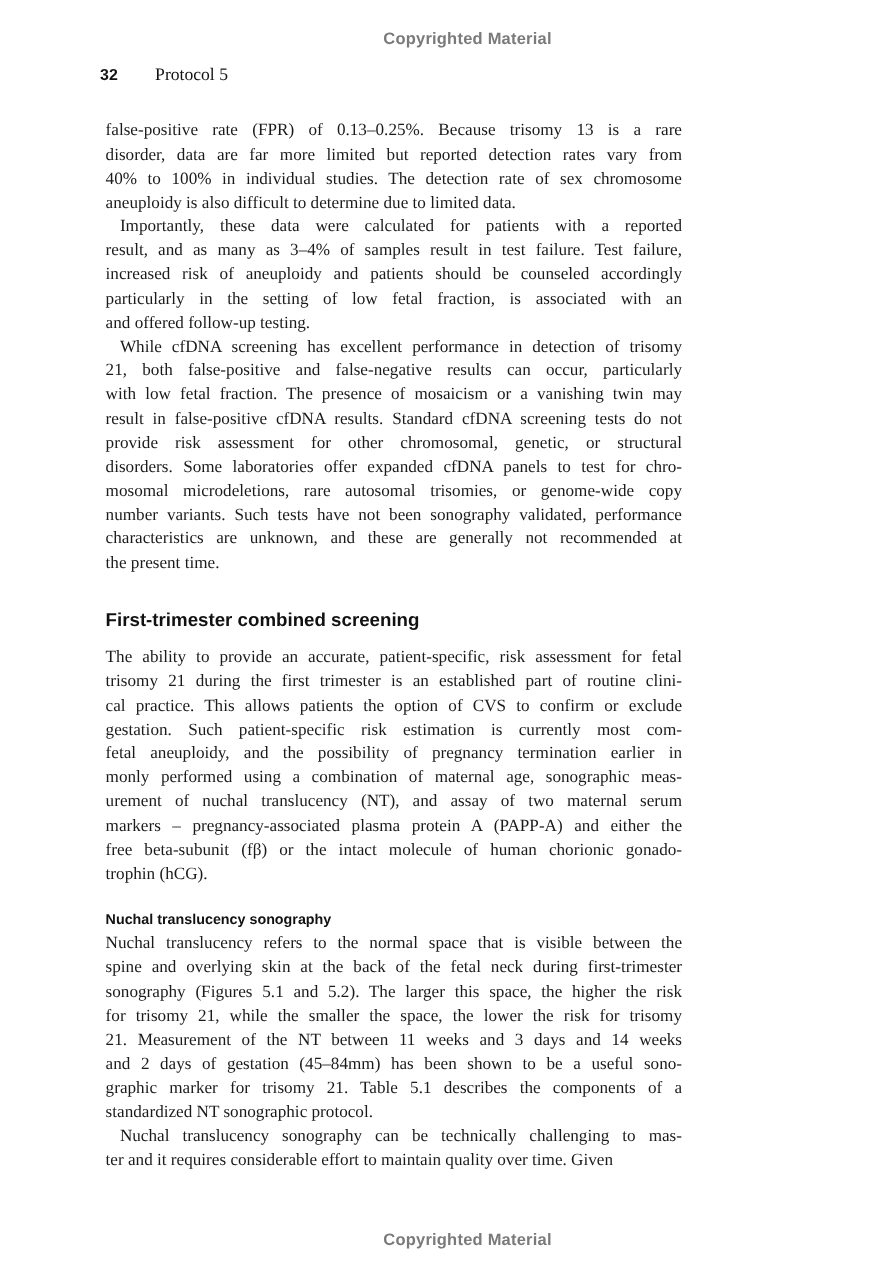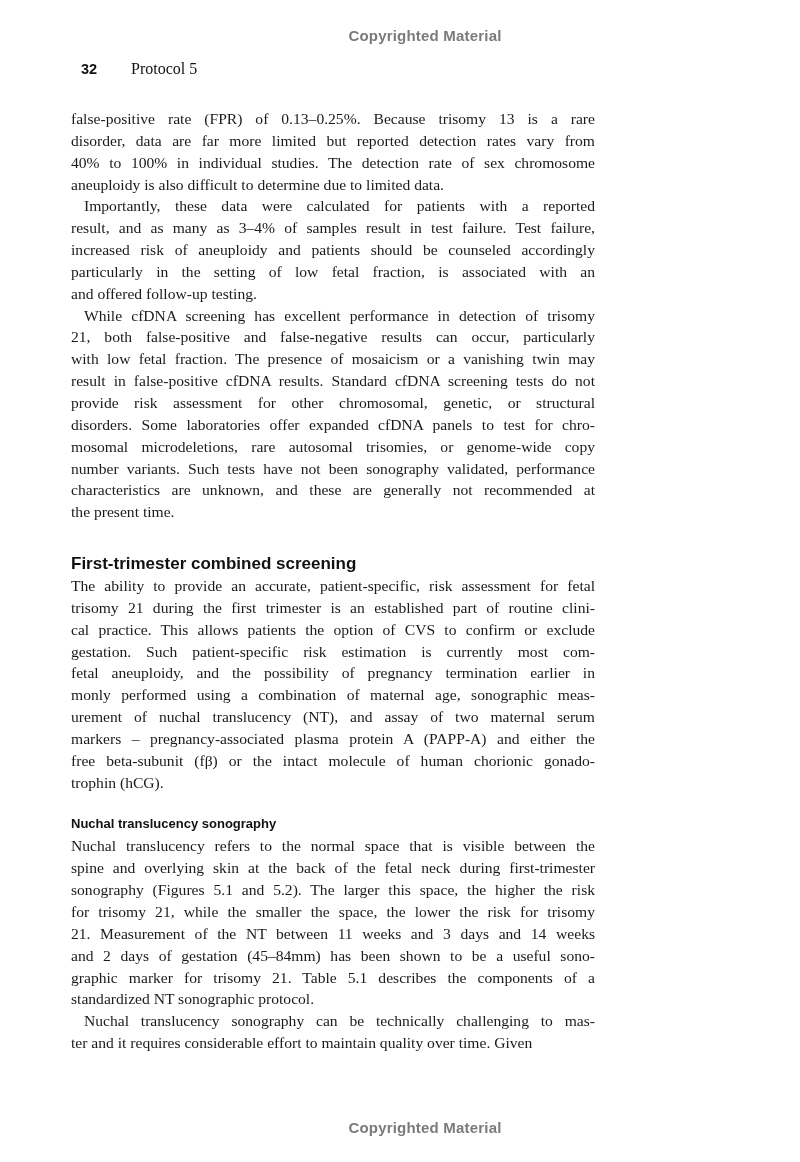--- a/index.html
+++ b/index.html
@@ -5,35 +5,35 @@
   html, body { margin: 0; padding: 0; background: #ffffff; }
   body { width: 800px; height: 1162px; position: relative; overflow: hidden; }
   .watermark {
     position: absolute; left: 0; width: 800px; text-align: center;
     font-family: "Liberation Sans", sans-serif; font-weight: bold;
     font-size: 15px; color: #7a7a7a; letter-spacing: 0.2px; padding-left: 25px;
   }
   .wm-top { top: 27px; }
   .wm-bottom { top: 1119px; }
   .running-head {
-    position: absolute; top: 60px; left: 81px;
+    position: absolute; top: 60px; left: 91px;
     font-family: "Liberation Serif", serif; font-size: 16px; color: #111;
   }
   .running-head .pnum { font-family: "Liberation Sans", sans-serif; font-weight: bold; font-size: 14.5px; display: inline-block; width: 50px; }
   .column {
-    position: absolute; left: 71px; top: 108px; width: 524px;
+    position: absolute; left: 96px; top: 108px; width: 524px;
     font-family: "Liberation Serif", serif; font-size: 15.6px; line-height: 21.85px; color: #1a1a1a;
   }
   .para { margin: 0; }
   .line { display: block; text-align: justify; text-align-last: justify; white-space: nowrap; }
   .line.last { text-align-last: left; }
   .indent { text-indent: 13px; }
   .h2 {
     font-family: "Liberation Sans", sans-serif; font-weight: bold;
-    font-size: 17px; line-height: 22px; margin: 30px 0 0 0; color: #111;
+    font-size: 17px; line-height: 22px; margin: 30px 0 12px 0; color: #111;
   }
   .h3 {
     font-family: "Liberation Sans", sans-serif; font-weight: bold;
     font-size: 13px; line-height: 22px; margin: 20px 0 0 0; color: #111;
   }
 </style>
 </head>
 <body>
 
 <div class="watermark wm-top">Copyrighted Material</div>

